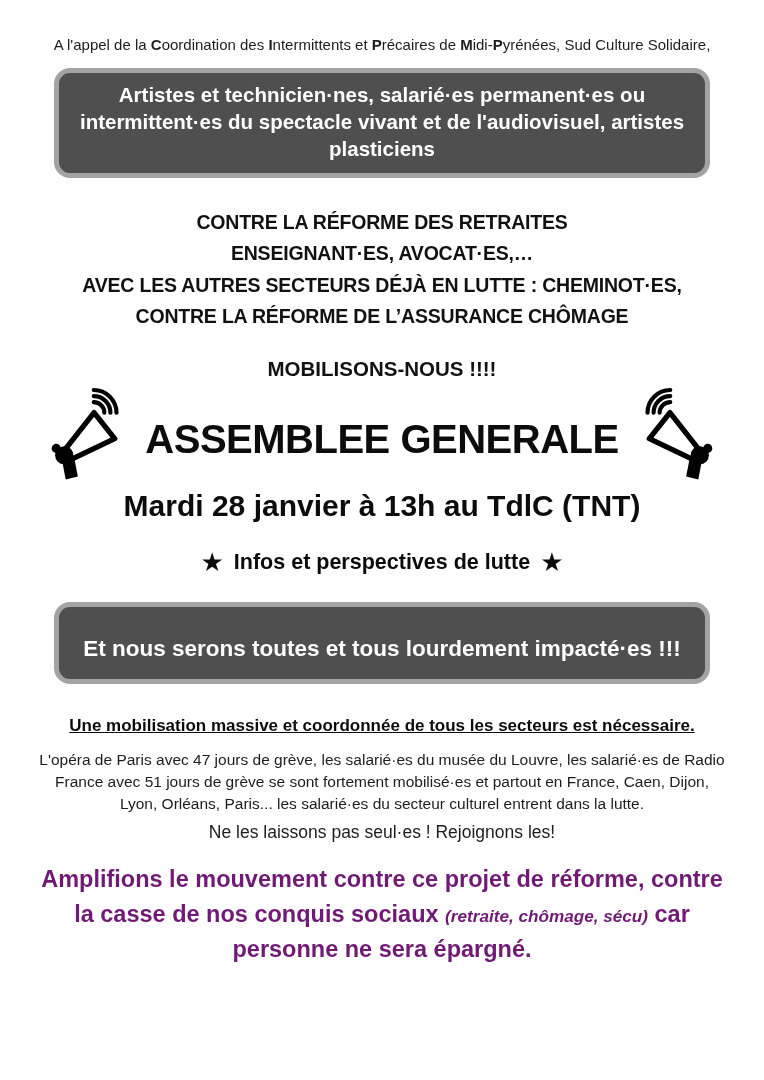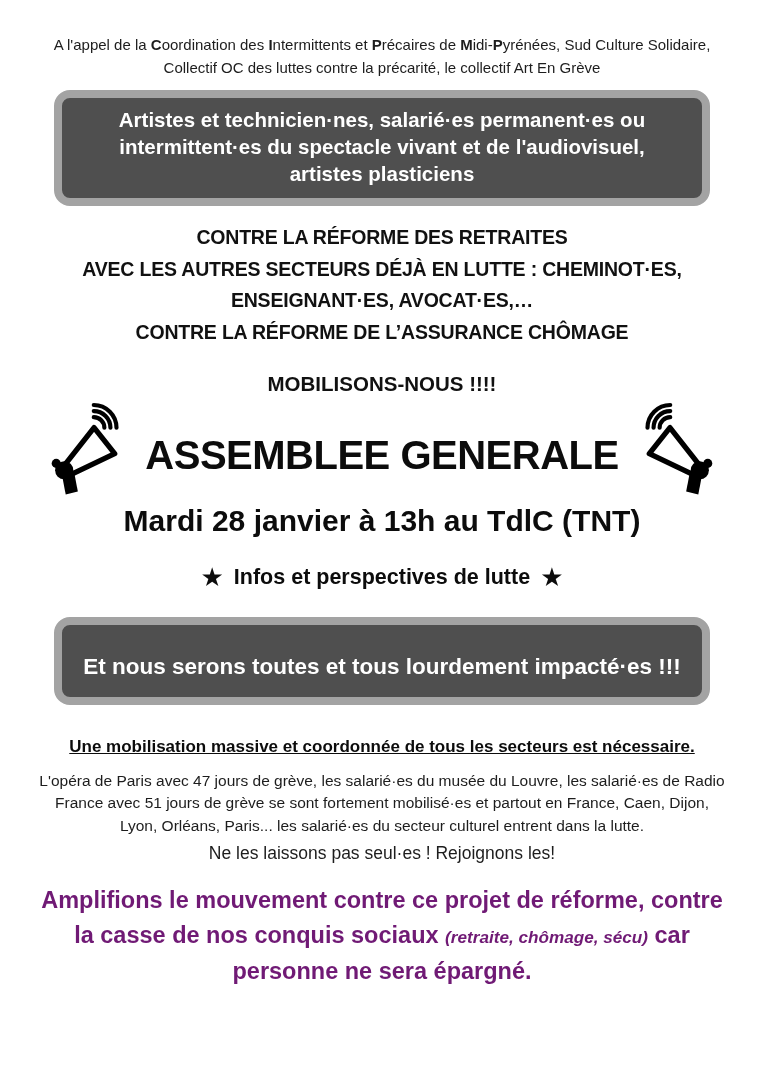--- a/index.html
+++ b/index.html
@@ -7,26 +7,26 @@
     width:764px;height:1080px;background:#ffffff;
     font-family:"Liberation Sans","DejaVu Sans",sans-serif;
     color:#161616;overflow:hidden;
   }
   .page{box-sizing:border-box;width:764px;height:903px;padding:34px 36px 0;text-align:center;}
 
   .appel{font-size:15px;line-height:1.5;color:#1d1d1d;}
   .appel .seg-b{font-weight:700;}
 
   .graybox{
-    background:#4f4f4f;border:8px solid #a3a3a3;border-radius:16px;
+    background:#4f4f4f;border:5px solid #a3a3a3;border-radius:16px;
     color:#ffffff;font-weight:700;margin-left:18px;margin-right:18px;
   }
   .box-audience{margin-top:11px;padding:8px 20px 11px;font-size:20.5px;line-height:1.32;}
 
-  .slogans{margin-top:16px;font-weight:700;font-size:19.5px;line-height:1.62;letter-spacing:-0.2px;color:#111;}
+  .slogans{margin-top:29px;font-weight:700;font-size:19.5px;line-height:1.62;letter-spacing:-0.2px;color:#111;}
   .mobilisons{margin-top:24px;font-weight:700;font-size:20.5px;color:#111;}
 
   .title-row{display:flex;align-items:center;justify-content:center;margin-top:12px;gap:0px;}
   .megaphone{width:100px;height:94px;flex:0 0 auto;transform:translateY(-6px);}
   .megaphone.mirror{transform:translateY(-6px) scaleX(-1);}
   .big-title{font-size:40px;font-weight:700;letter-spacing:-0.5px;color:#0c0c0c;white-space:nowrap;padding:0 2px;}
 
   .date-line{font-size:30px;font-weight:700;margin-top:2px;color:#0c0c0c;}
   .address-line{font-size:22px;font-weight:700;margin-top:9px;color:#0c0c0c;}
 
@@ -43,31 +43,30 @@
   .amplify .seg-i{font-style:italic;}
   .amplify .seg-sm{font-size:0.73em;}
 </style>
 </head>
 <body>
 
 <div class="page">
 
   <div class="appel">
     <div><span>A l'appel de la </span><span class="seg-b">C</span><span>oordination des </span><span class="seg-b">I</span><span>ntermittents et </span><span class="seg-b">P</span><span>récaires de </span><span class="seg-b">M</span><span>idi-</span><span class="seg-b">P</span><span>yrénées, Sud Culture Solidaire,</span></div>
-    <div>Collectif OC des luttes contre la précarité,  le collectif Art En Grève</div>
   </div>
 
   <div class="graybox box-audience">
     <span>Artistes et technicien·nes, salarié·es permanent·es ou intermittent·es du spectacle vivant et de l'audiovisuel, artistes plasticiens</span>
   </div>
 
   <div class="slogans">
     <div>CONTRE LA RÉFORME DES RETRAITES</div>
+    <div>ENSEIGNANT·ES, AVOCAT·ES,…</div>
     <div>AVEC LES AUTRES SECTEURS DÉJÀ EN LUTTE : CHEMINOT·ES,</div>
-    <div>ENSEIGNANT·ES, AVOCAT·ES,…</div>
     <div>CONTRE LA RÉFORME DE L’ASSURANCE CHÔMAGE</div>
   </div>
 
   <div class="mobilisons">MOBILISONS-NOUS !!!!</div>
 
   <div class="title-row">
     <svg class="megaphone" viewBox="0 0 130 124" aria-hidden="true">
       <path d="M25.7 85.5 L66.4 33.8 L93.6 68.2 L34.3 96.5 Z" fill="#ffffff" stroke="#000000" stroke-width="7" stroke-linejoin="round"></path>
       <circle cx="27" cy="90" r="12" fill="#000000"></circle>
       <circle cx="16.5" cy="81" r="6" fill="#000000"></circle>

